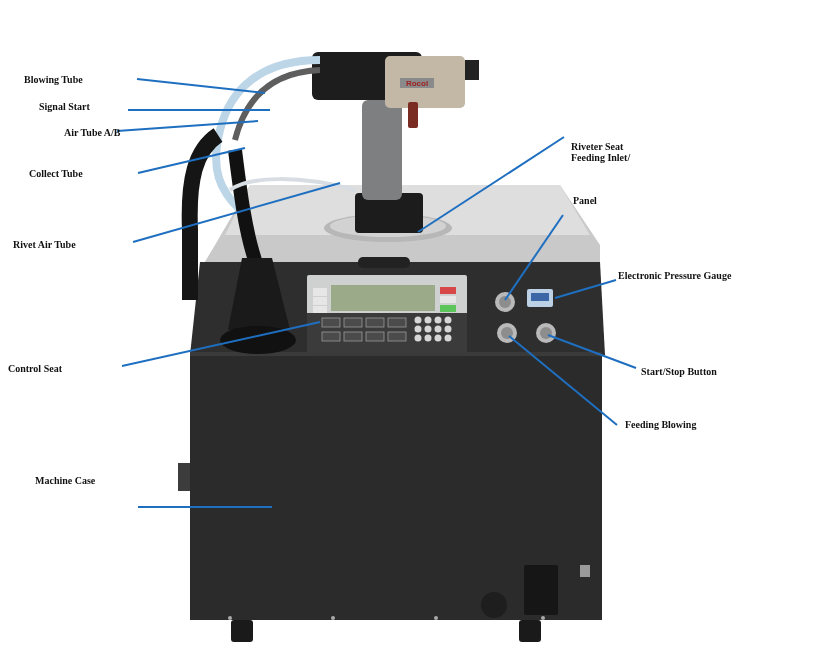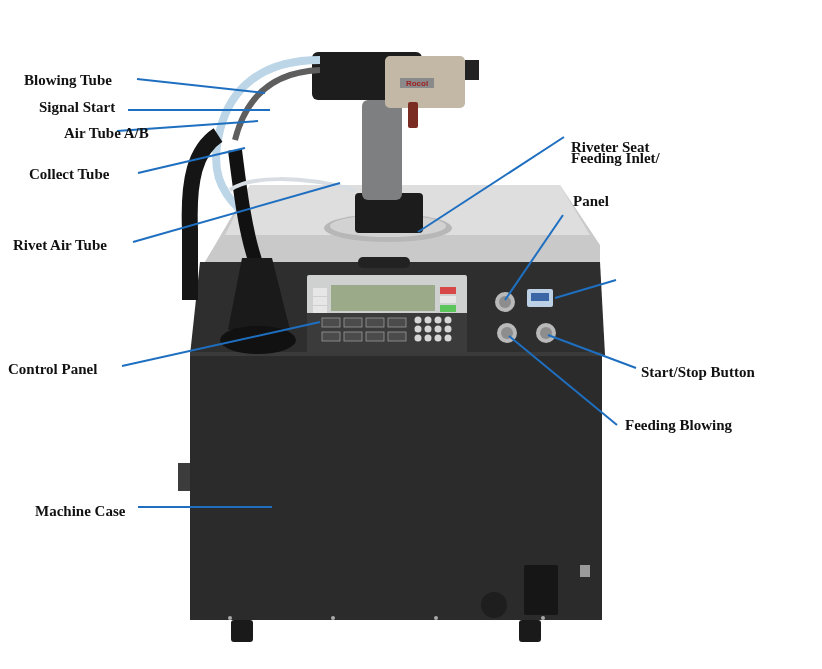--- a/index.html
+++ b/index.html
@@ -1,20 +1,20 @@
 <!DOCTYPE html>
 <html><head>
   <meta charset="utf-8">
   <style>
     html, body { margin: 0; padding: 0; background: #ffffff; }
     body { width: 822px; height: 669px; position: relative; overflow: hidden; font-family: "Liberation Serif", serif; }
     .stage { position: absolute; left: 0; top: 0; width: 822px; height: 669px; }
     .label {
       position: absolute; font-family: "Liberation Serif", serif; font-weight: bold;
-      font-size: 15px; color: #111111; white-space: nowrap; line-height: 18px;
+      font-size: 10px; color: #111111; white-space: nowrap; line-height: 18px;
     }
     svg.art { position: absolute; left: 0; top: 0; }
   </style>
 </head>
 <body>
 
 <div class="stage">
   <svg class="art" width="822" height="669" viewBox="0 0 822 669">
 
     <polygon points="215,245 250,185 560,185 600,245 600,270 200,270" fill="#c9c9c9"></polygon>
@@ -122,20 +122,21 @@
       <line x1="636" y1="368" x2="548" y2="335"></line>
       <line x1="617" y1="425" x2="509" y2="336"></line>
     </g>
   </svg>
 
   <div class="label" style="left:24px;top:71px;">Blowing Tube</div>
   <div class="label" style="left:39px;top:98px;">Signal Start</div>
   <div class="label" style="left:20px;top:124px;margin-left:44px;">Air Tube A/B</div>
   <div class="label" style="left:29px;top:165px;">Collect Tube</div>
   <div class="label" style="left:13px;top:236px;">Rivet Air Tube</div>
-  <div class="label" style="left:8px;top:360px;">Control Panel</div>
-  <div class="label" style="left:35px;top:502px;">Machine Case</div>
+  <div class="label" style="left:8px;top:360px;">Control Seat</div>
+  <div class="label" style="left:35px;top:472px;">Machine Case</div>
   <div class="label" style="left:571px;top:113px;margin-top:36px;">Feeding Inlet/</div>
   <div class="label" style="left:571px;top:138px;">Riveter Seat</div>
   <div class="label" style="left:573px;top:192px;">Panel</div>
+  <div class="label" style="left:618px;top:267px;">Electronic Pressure Gauge</div>
   <div class="label" style="left:641px;top:363px;">Start/Stop Button</div>
   <div class="label" style="left:625px;top:416px;">Feeding Blowing</div>
 </div>
 
 </body></html>

